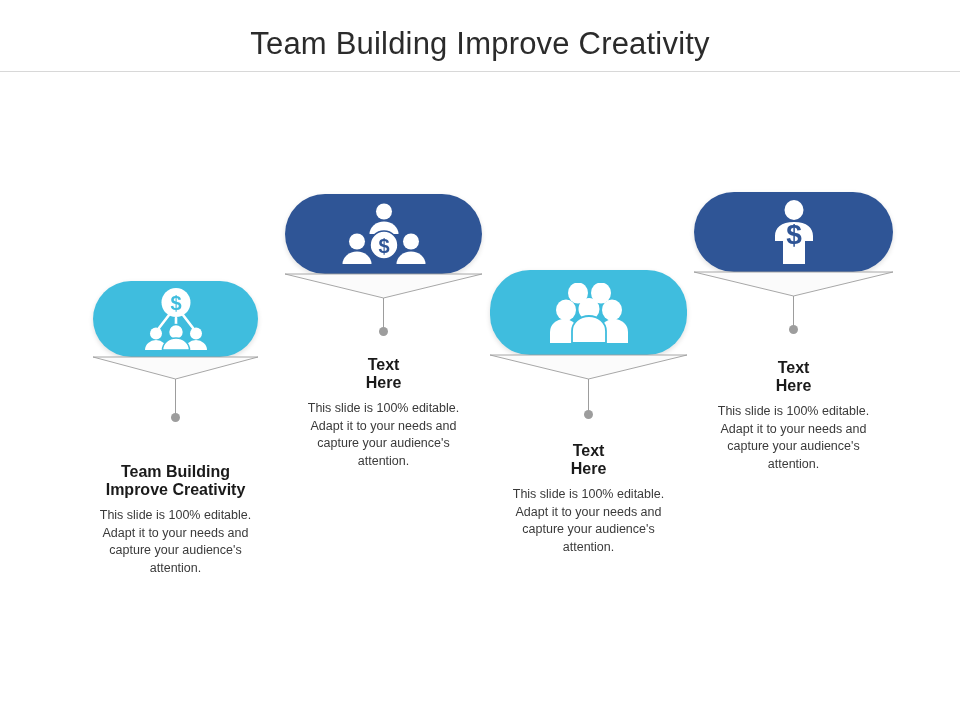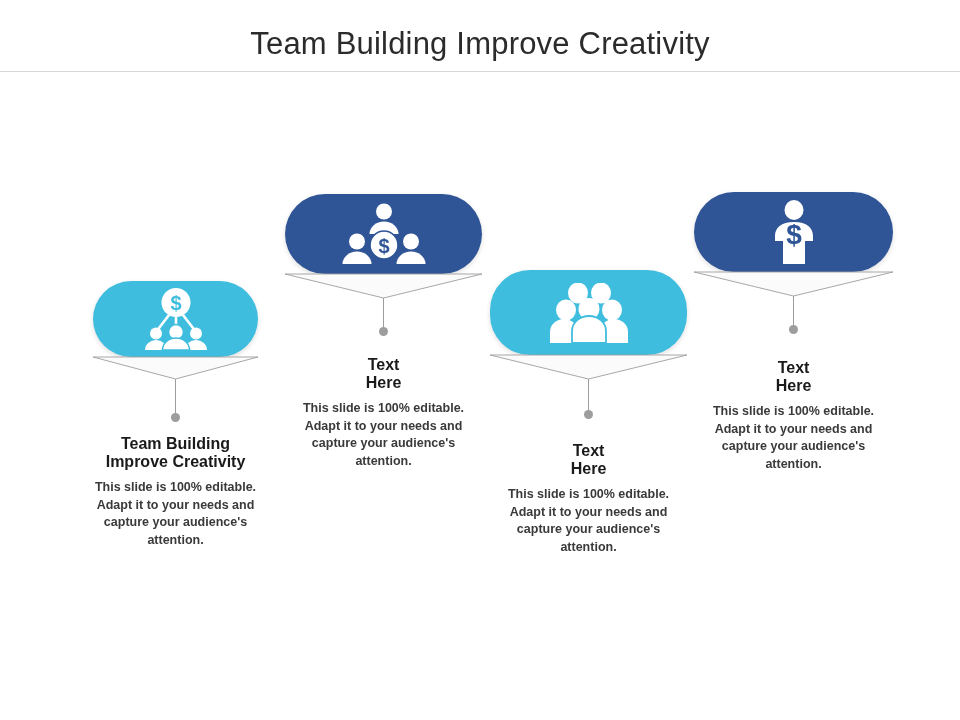--- a/index.html
+++ b/index.html
@@ -92,21 +92,21 @@
   .node-heading {
     font-size: 16px;
     font-weight: bold;
     color: #1a1a1a;
     line-height: 18px;
     margin: 0 0 2px 0;
     white-space: pre-line;
   }
   .node-body {
     font-size: 12.5px;
-    font-weight: 700;
+    font-weight: 400;
     color: #3a3a3a;
     line-height: 17.5px;
     margin: 8px;
   }
 </style>
 </head>
 <body>
 
 <div id="slide">
 
@@ -133,21 +133,21 @@
 
         <circle cx="37" cy="44" r="7.5" fill="#ffffff" stroke="#3fbdde" stroke-width="1.6"></circle>
         <path d="M23.5 62 a13.5 12 0 0 1 27 0 z" fill="#ffffff" stroke="#3fbdde" stroke-width="1.6"></path>
       </svg>
     </div>
     <svg class="diamond" width="165" height="24" viewBox="0 0 165 24" style="top:75px;">
       <polygon points="0,1 165,1 82.5,23" fill="#fbfbfb" stroke="#9d9d9d" stroke-width="0.9"></polygon>
     </svg>
     <div class="stem" style="left:82px; top:98px; height:36px;"></div>
     <div class="dot" style="left:78px; top:132px;"></div>
-    <div class="node-text" style="left:-10px; top:154px; width:185px;">
+    <div class="node-text" style="left:-10px; top:182px; width:185px;">
       <p class="node-heading">Team Building
 Improve Creativity</p>
       <p class="node-body">This slide is 100% editable. Adapt it to your needs and capture your audience's attention.</p>
     </div>
   </div>
 
   <div class="node" style="left:285px; top:194px;">
     <div class="pill" style="width:197px; height:80px; background:#2f5596;">
       <svg class="pill-icon" width="84" height="62" viewBox="0 0 84 62">
 

